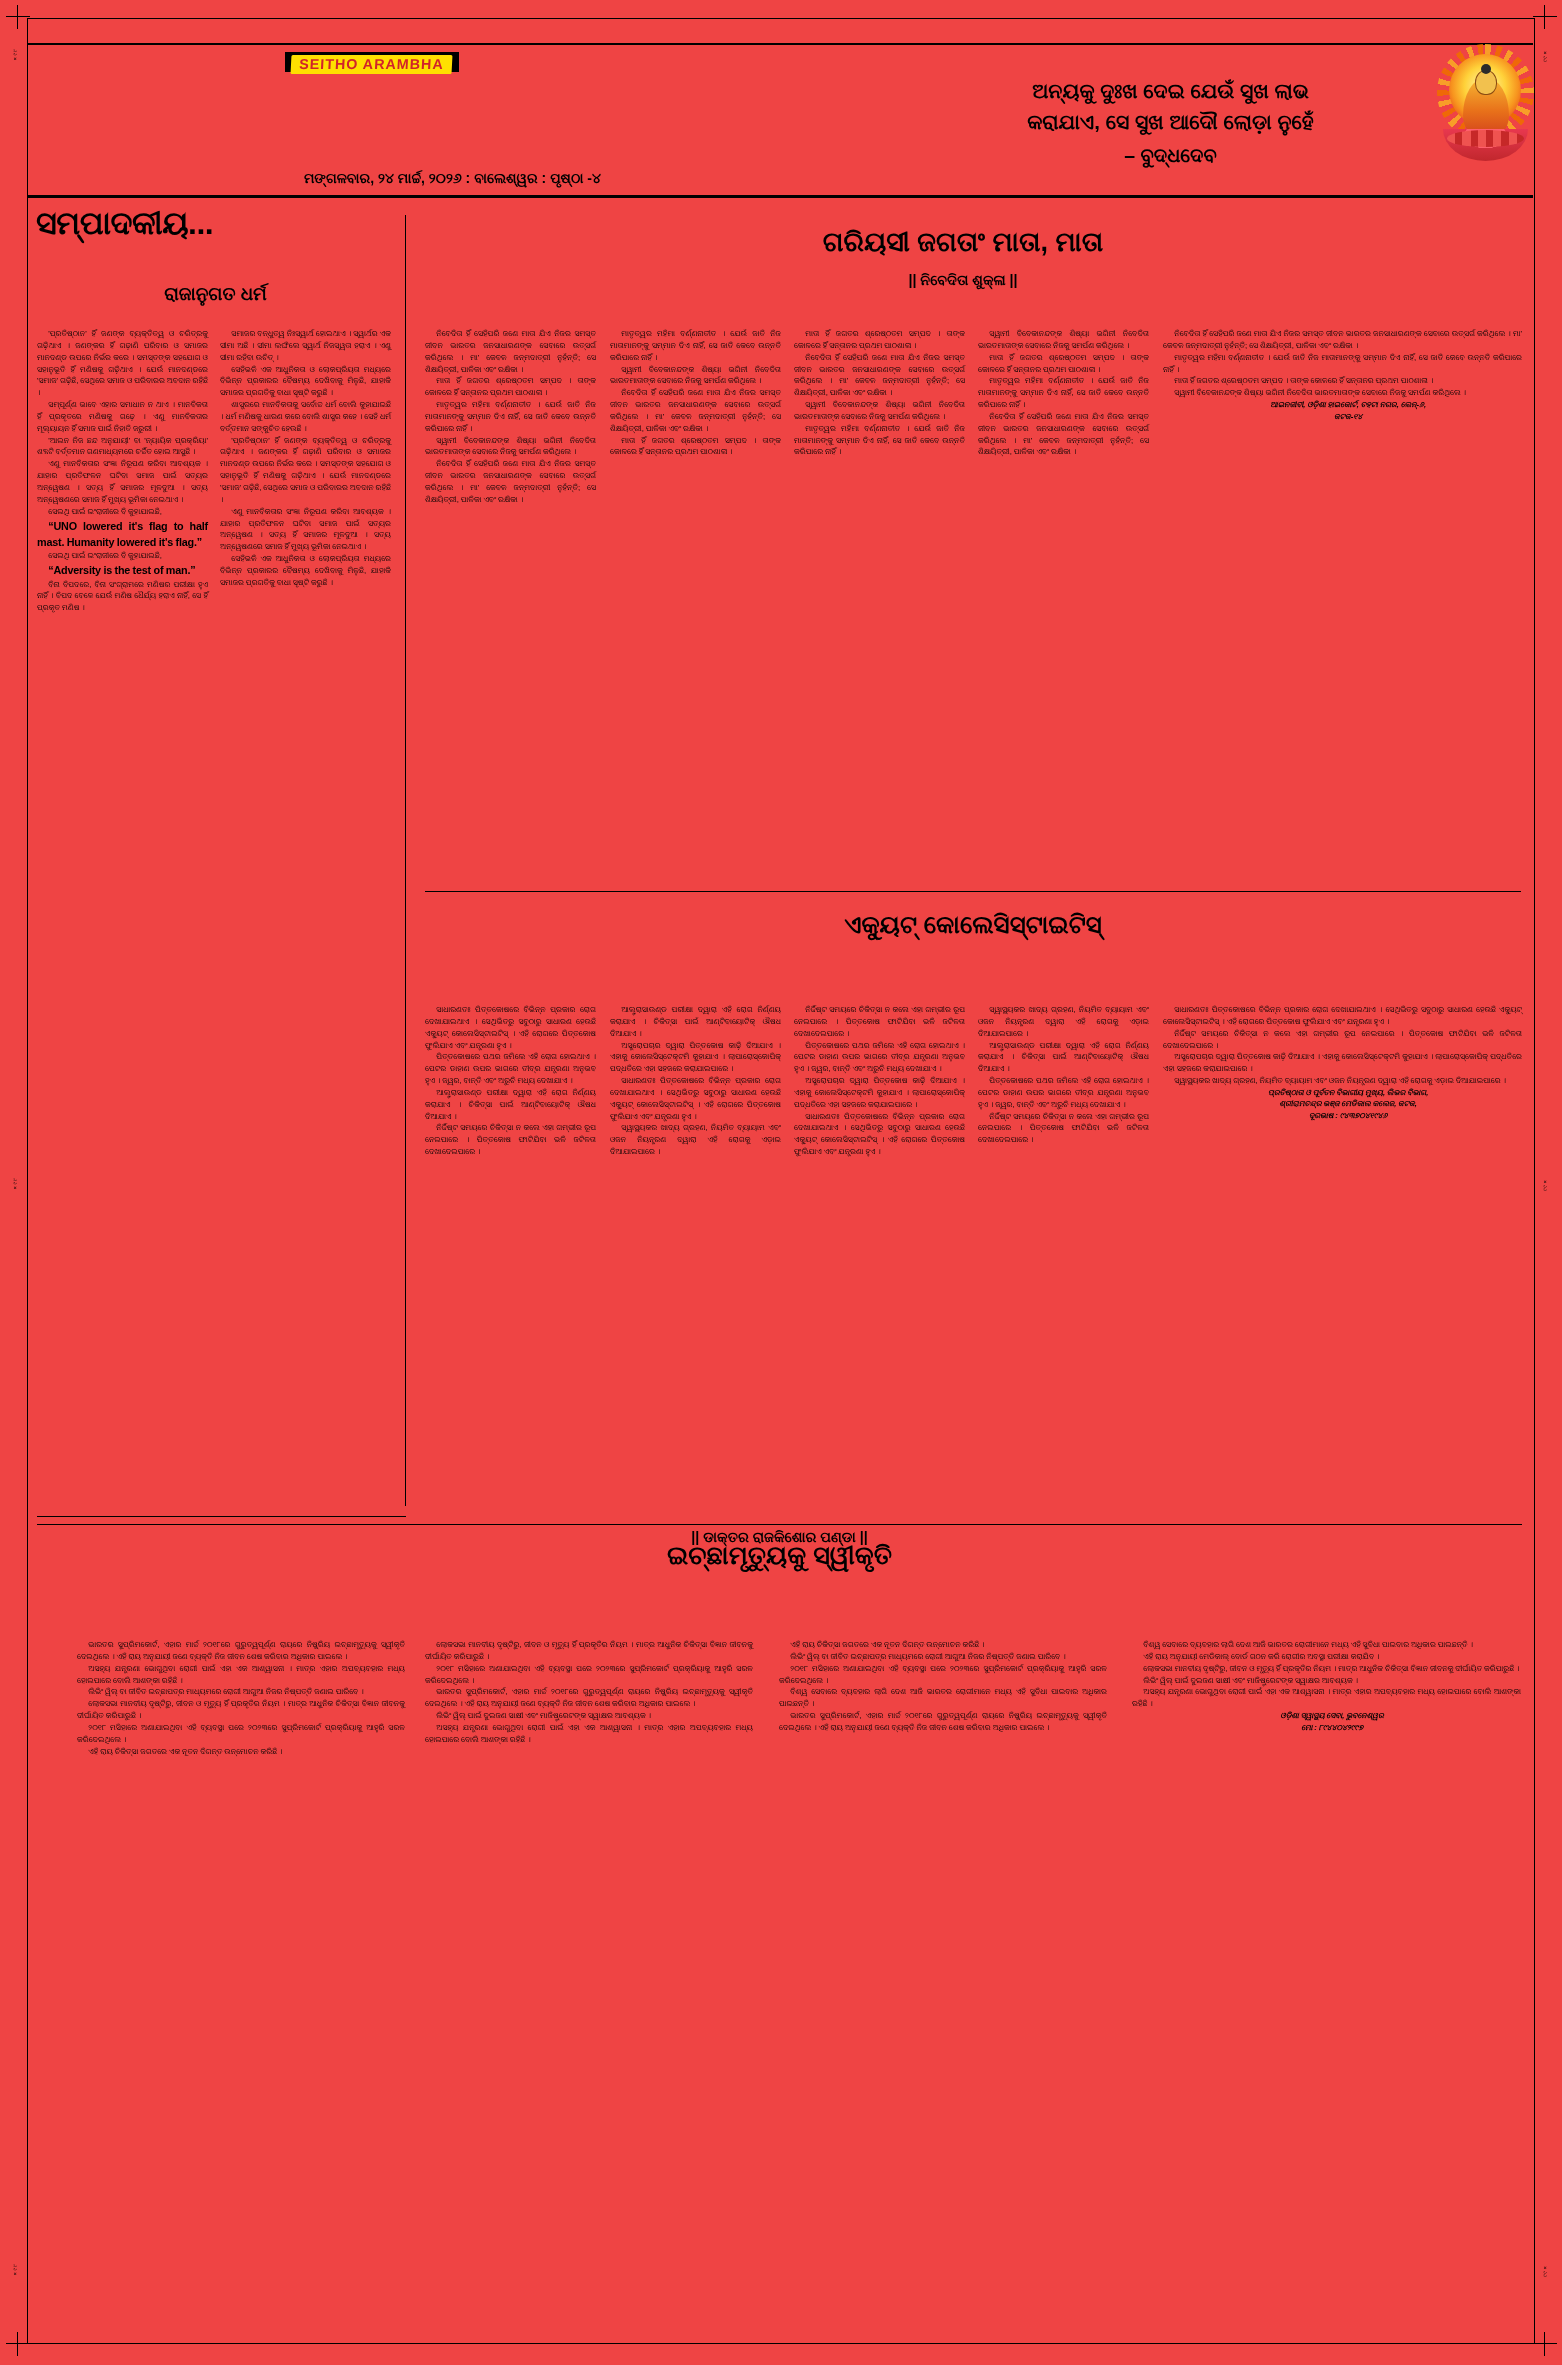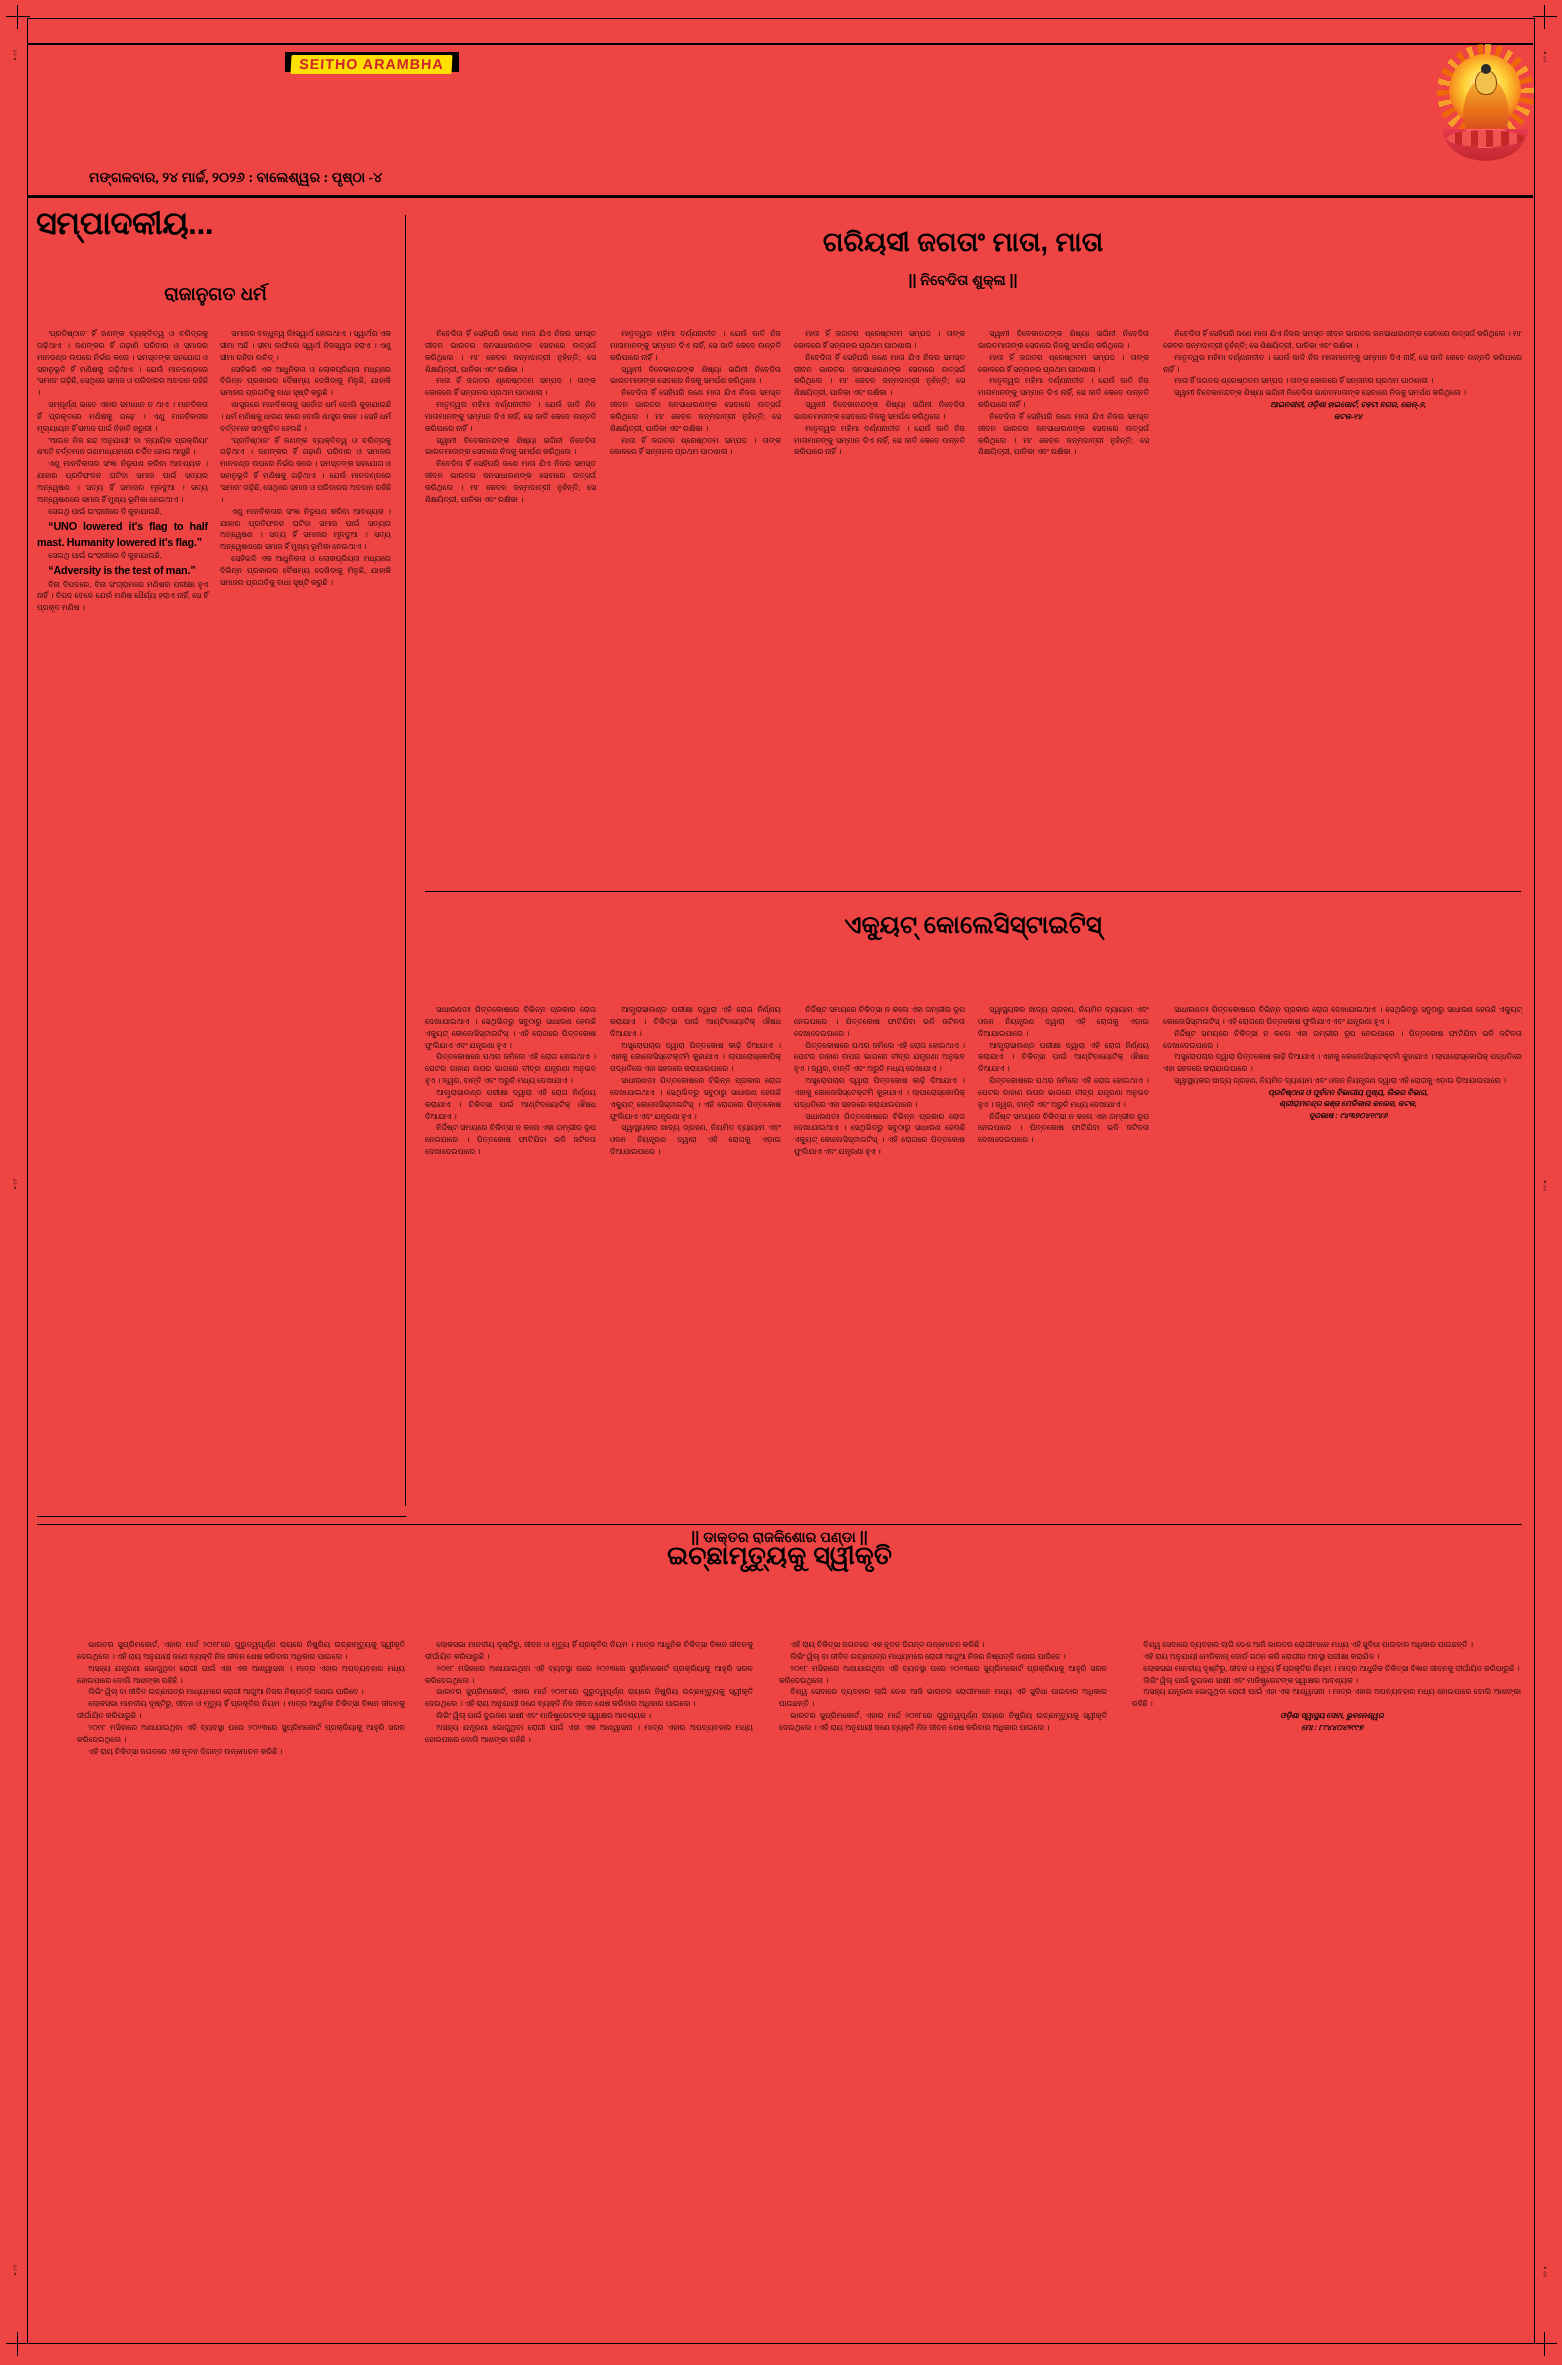--- a/index.html
+++ b/index.html
@@ -130,22 +130,22 @@
     letter-spacing: 1px;
     padding: 1px 8.2px 2px;
     border-radius: 1.5px;
     transform: skewX(-3deg);
   }
   .dateline {
     position: absolute;
     left: 61px;
     top: 149px;
     width: 512px;
-    text-align: left;
-    font-family: Liberation Serif, serif;
+    text-align: right;
+    font-family: Liberation Sans, sans-serif;
     font-size: 14px;
     font-weight: bold;
     white-space: nowrap;
   }
 
   .quote-block {
     position: absolute;
     left: 871px;
     top: 54px;
     width: 543px;
@@ -360,20 +360,25 @@
 
     <div class="logo-block">
       <div class="logo-seitho">ସେଇଠୁ</div>
       <div class="logo-sub-wrap">
         <span class="logo-sub">SEITHO ARAMBHA</span>
       </div>
     </div>
 
     <div class="dateline">ମଙ୍ଗଳବାର, ୨୪ ମାର୍ଚ୍ଚ, ୨୦୨୬ : ବାଲେଶ୍ୱର : ପୃଷ୍ଠା -୪</div>
 
+    <div class="quote-block">
+      <div>ଅନ୍ୟକୁ ଦୁଃଖ ଦେଇ ଯେଉଁ ସୁଖ ଲାଭ</div>
+      <div>କରାଯାଏ, ସେ ସୁଖ ଆଦୌ ଲୋଡ଼ା ନୁହେଁ</div>
+      <div class="quote-author">– ବୁଦ୍ଧଦେବ</div>
+    </div>
 
     <div class="buddha">
       <div class="rays"></div>
       <div class="halo"></div>
       <div class="body"></div>
       <div class="head"></div>
       <div class="ushnisha"></div>
       <div class="lotus"></div>
     </div>
 

